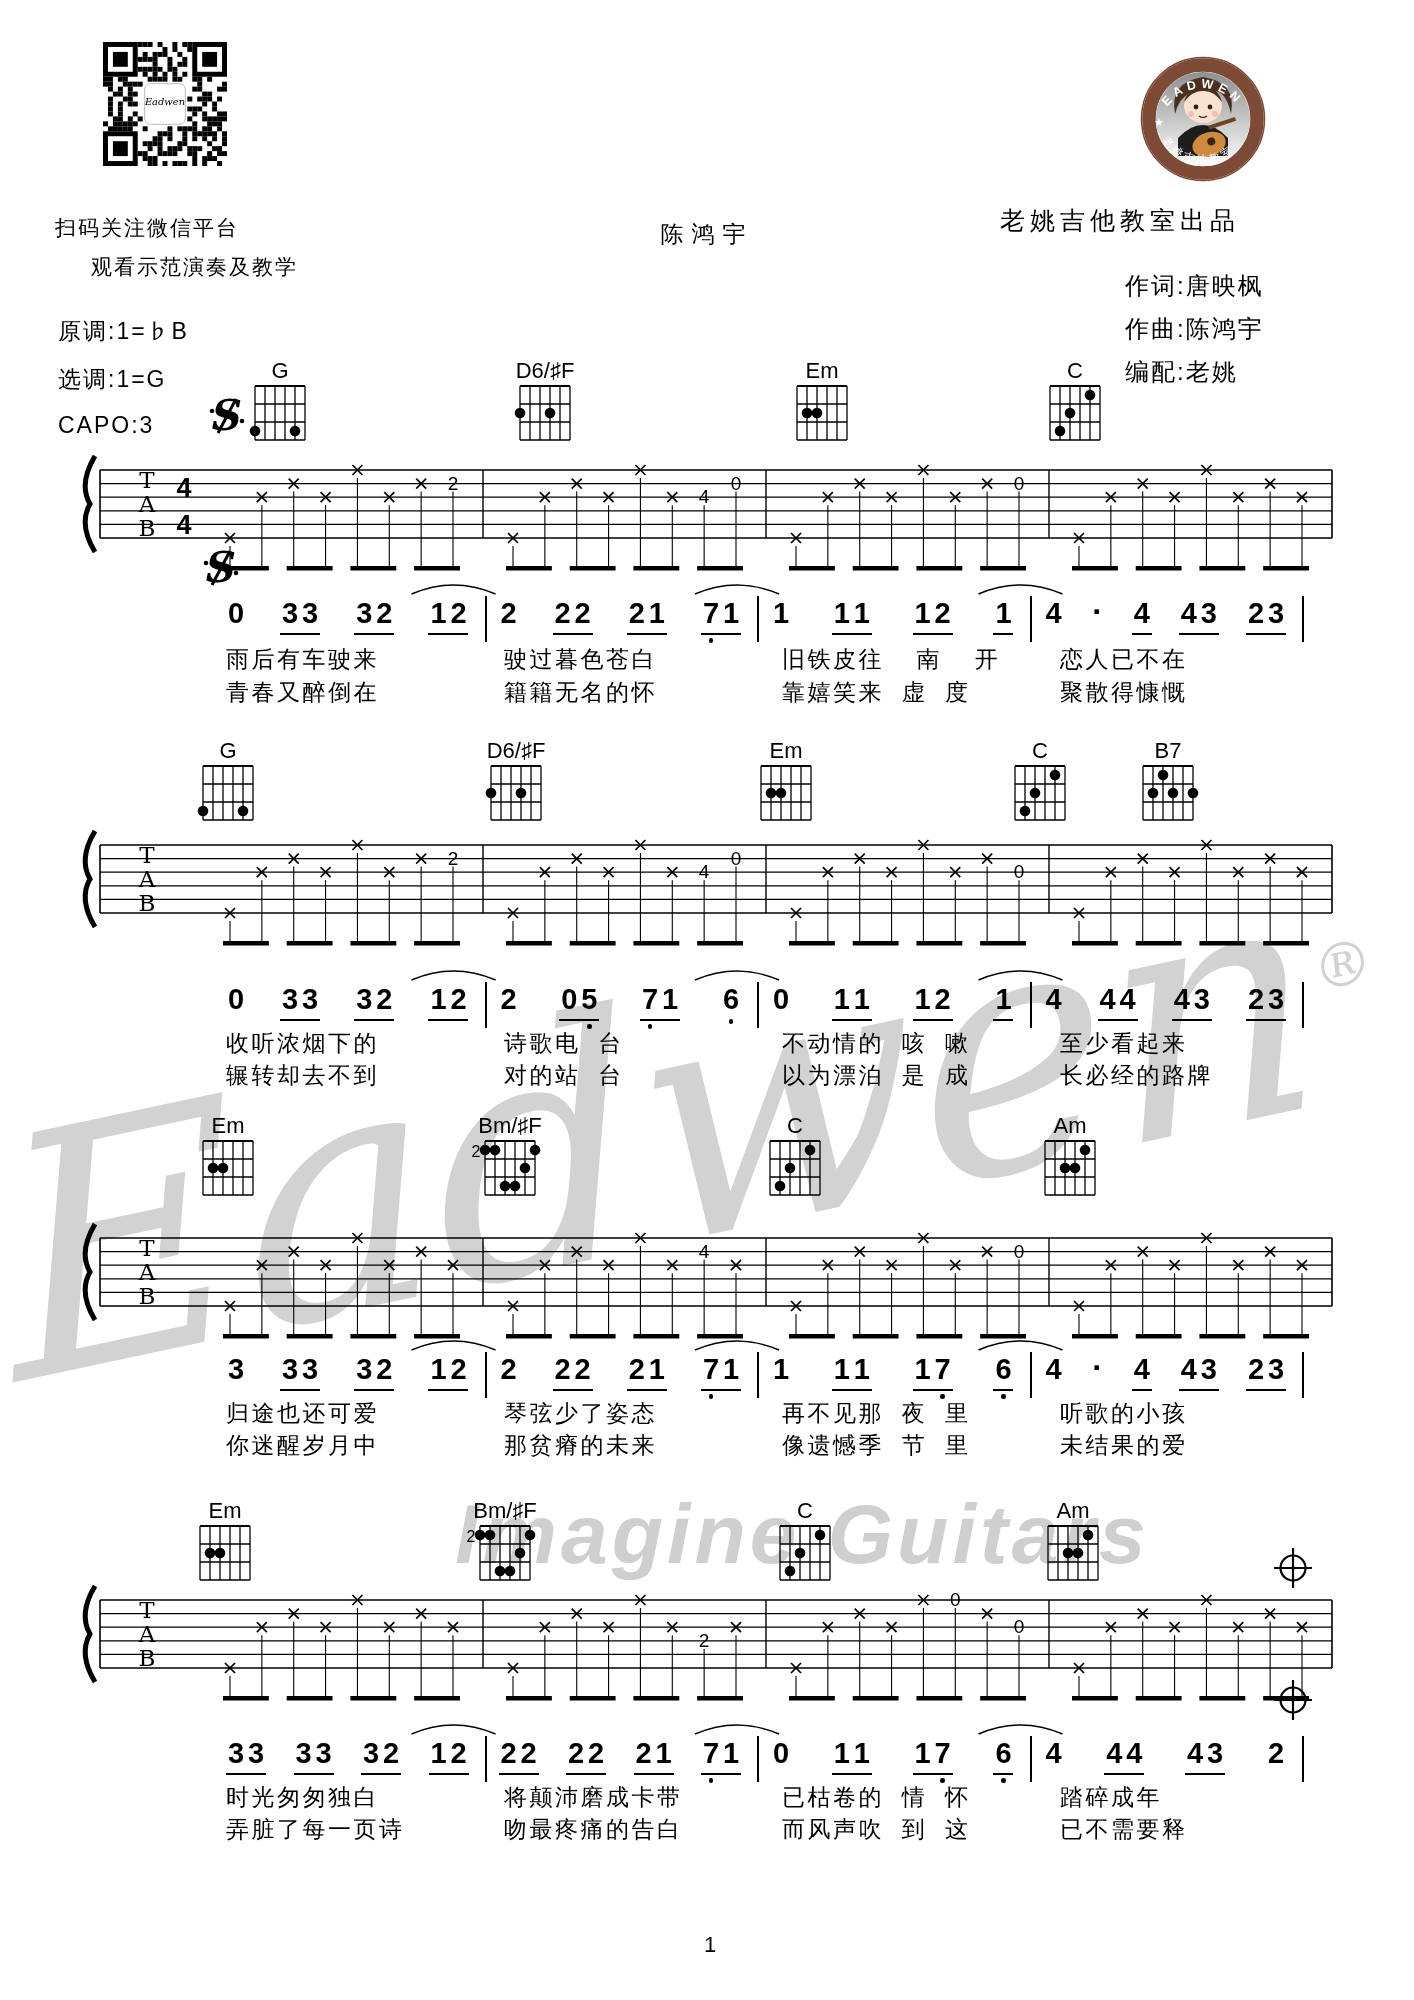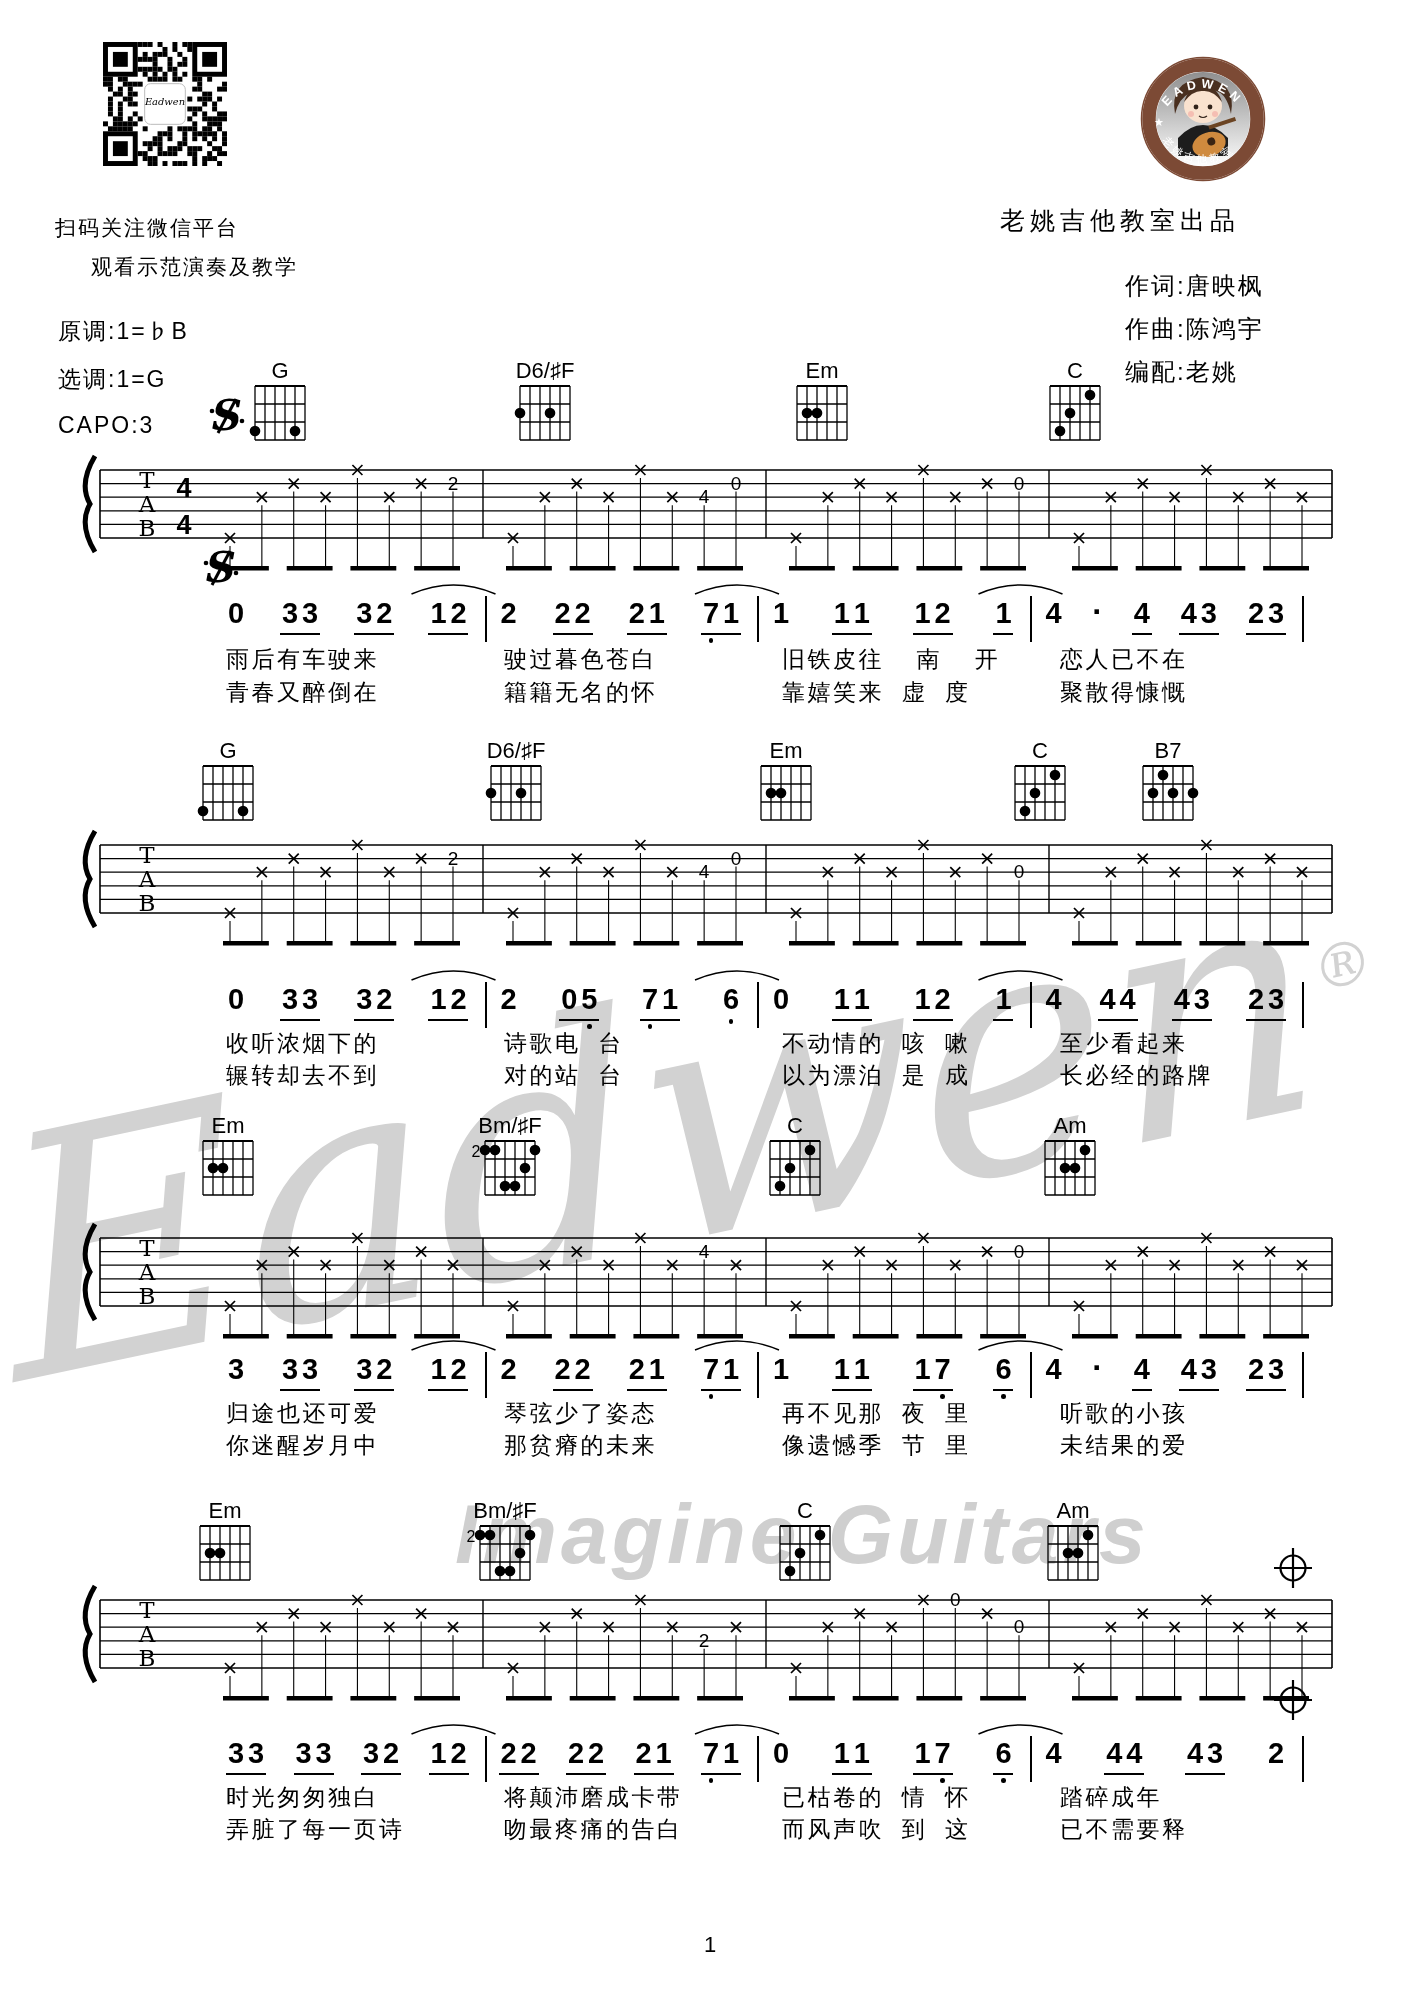--- a/index.html
+++ b/index.html
@@ -1072,20 +1072,21 @@
       <rect x="100" y="10" width="15" height="15" fill="#000"></rect>
       <rect x="0" y="90" width="35" height="35" fill="#000"></rect>
       <rect x="5" y="95" width="25" height="25" fill="#fff"></rect>
       <rect x="10" y="100" width="15" height="15" fill="#000"></rect>
       <rect x="42" y="42" width="41" height="41" rx="6" fill="#fff" stroke="#bbb" stroke-width="1"></rect>
       <text x="62.5" y="64" font-size="10" font-style="italic" text-anchor="middle" font-family="DejaVu Serif, serif">Eadwen</text>
     </svg>
   <div class="abs qr-cap1">扫码关注微信平台</div>
   <div class="abs qr-cap2">观看示范演奏及教学</div>
 
+  <div class="abs artist">陈鸿宇</div>
 
   <svg id="logo" class="abs" width="126" height="126" viewBox="0 0 126 126">
     <defs>
       <linearGradient id="lg" x1="0" y1="0" x2="0" y2="1">
         <stop offset="0" stop-color="#8f8f8f"></stop>
           <stop offset="1" stop-color="#fdfdfd"></stop>
       </linearGradient>
       <path id="arcT" d="M 21,66 A 43,43 0 0 1 105,66" fill="none"></path>
       <path id="arcB" d="M 16,60 A 47,47 0 0 0 110,60" fill="none"></path>
     </defs>

